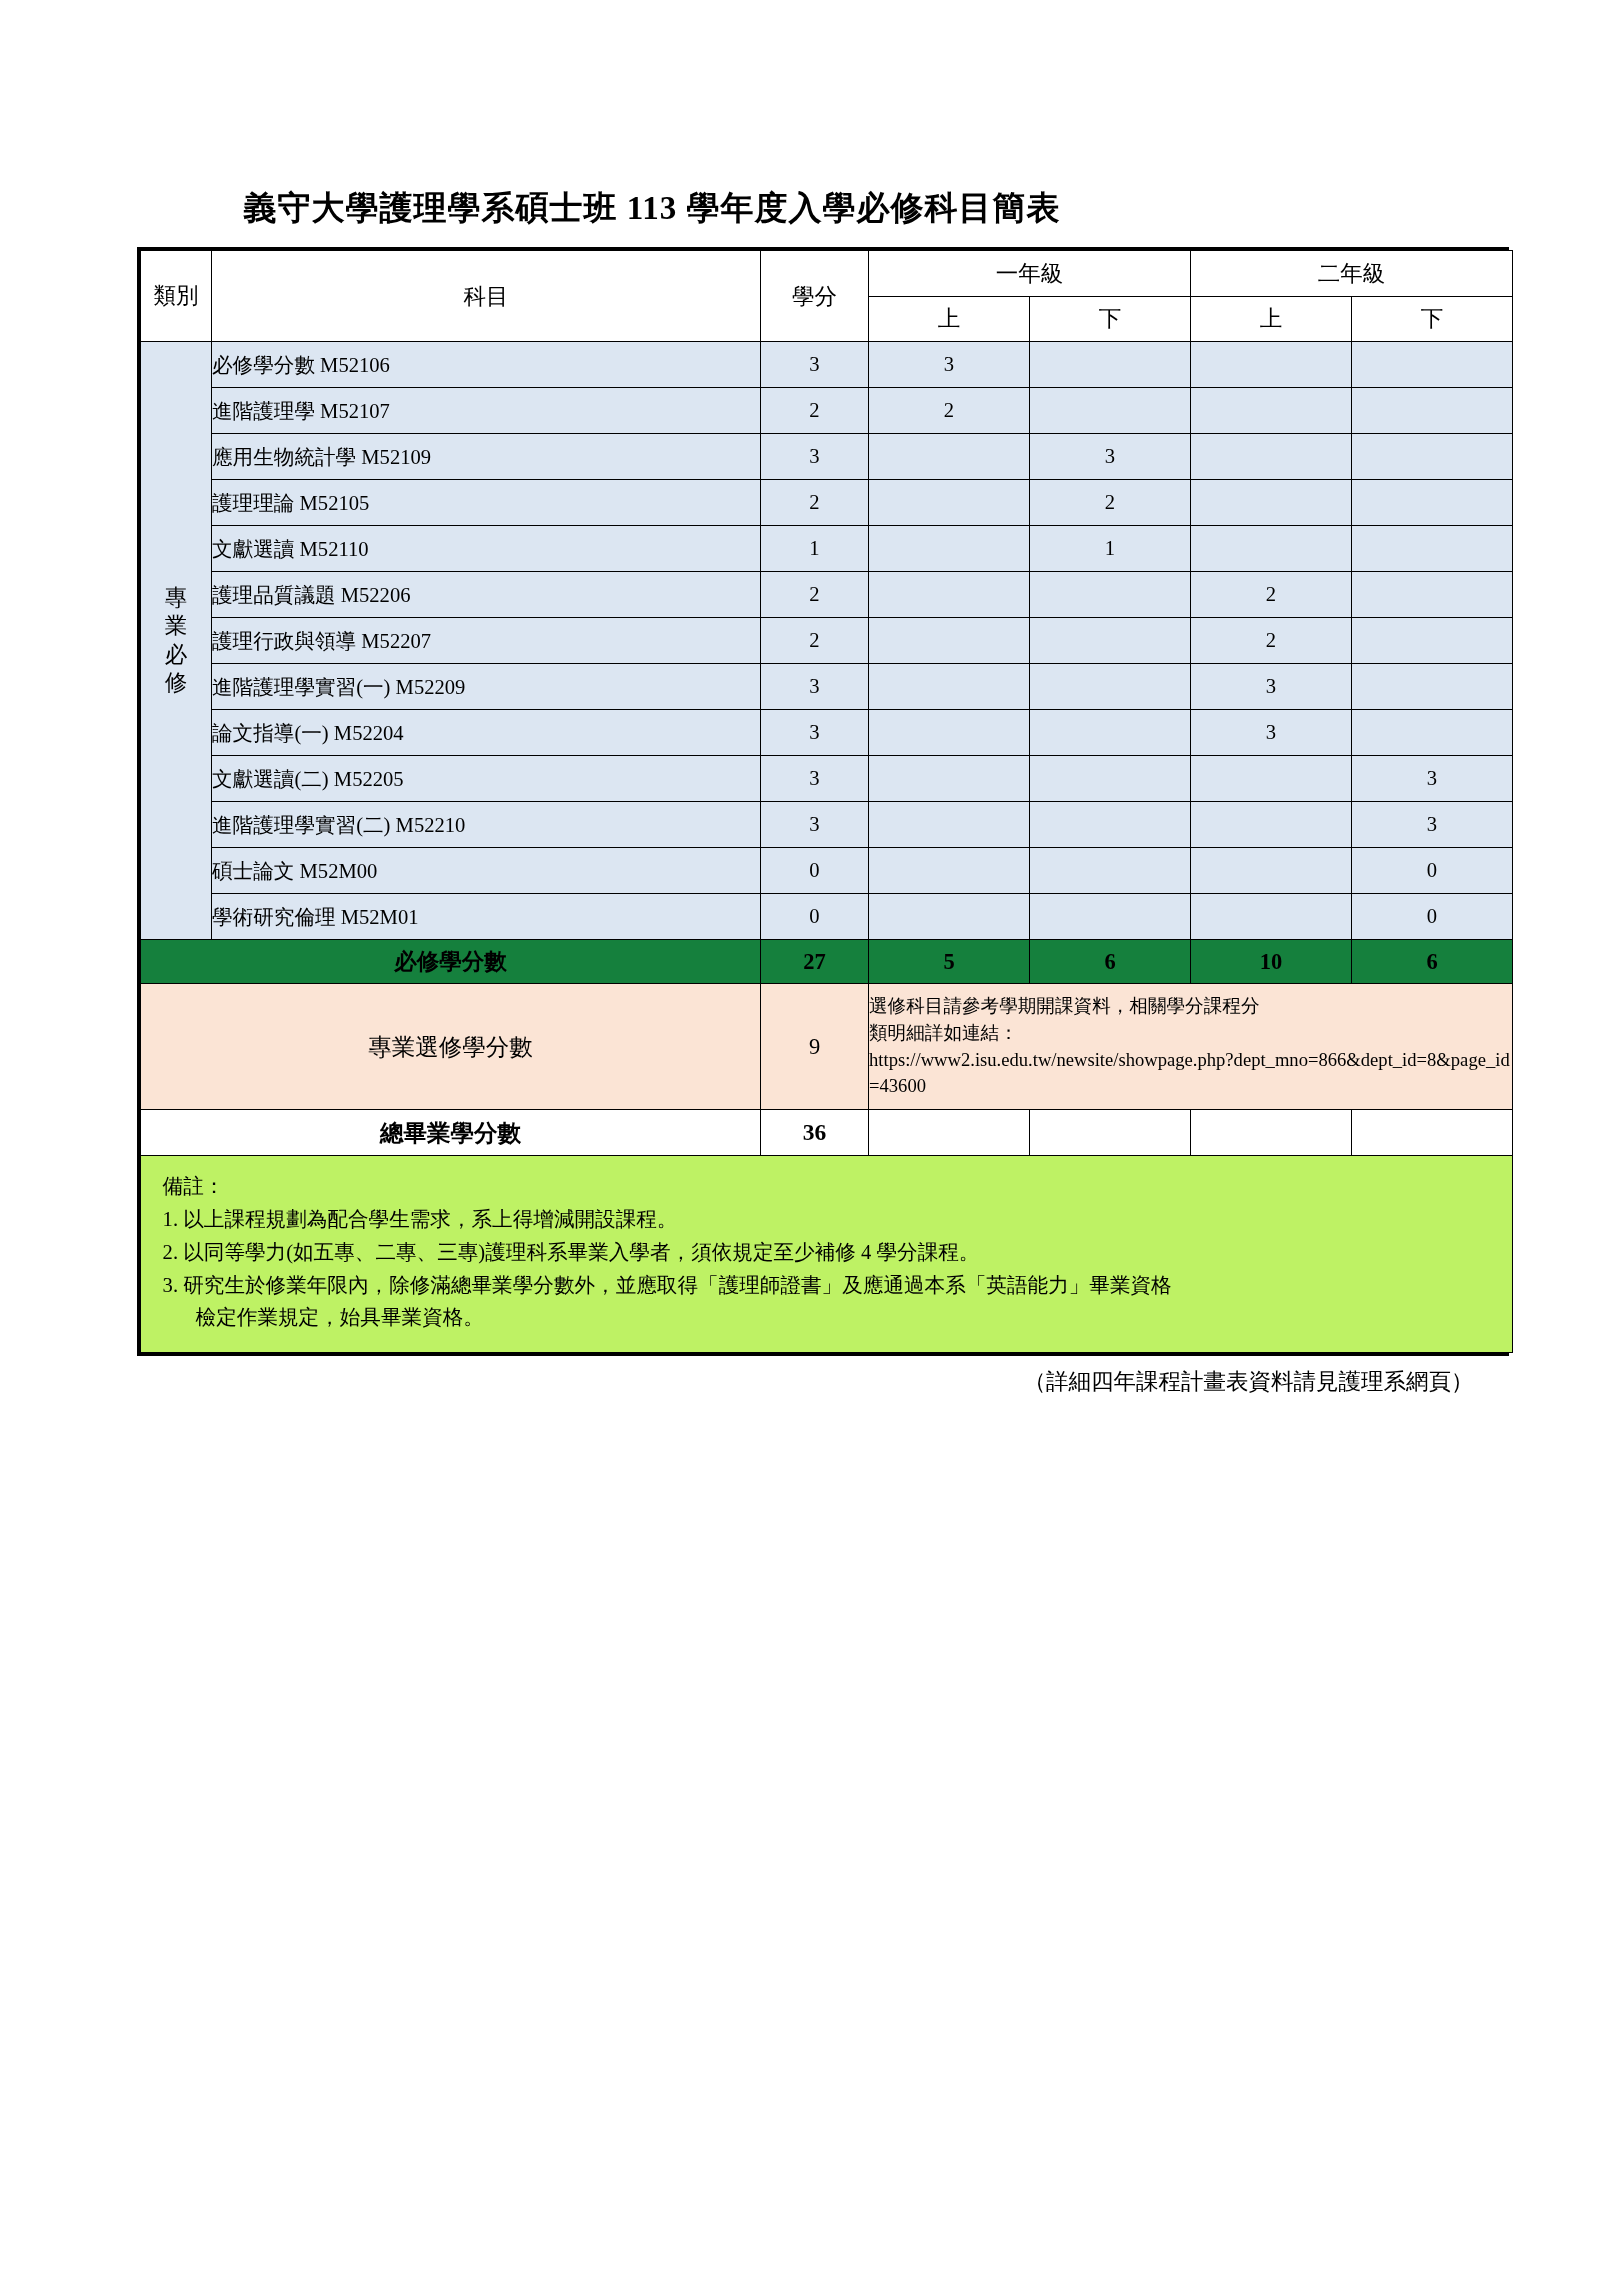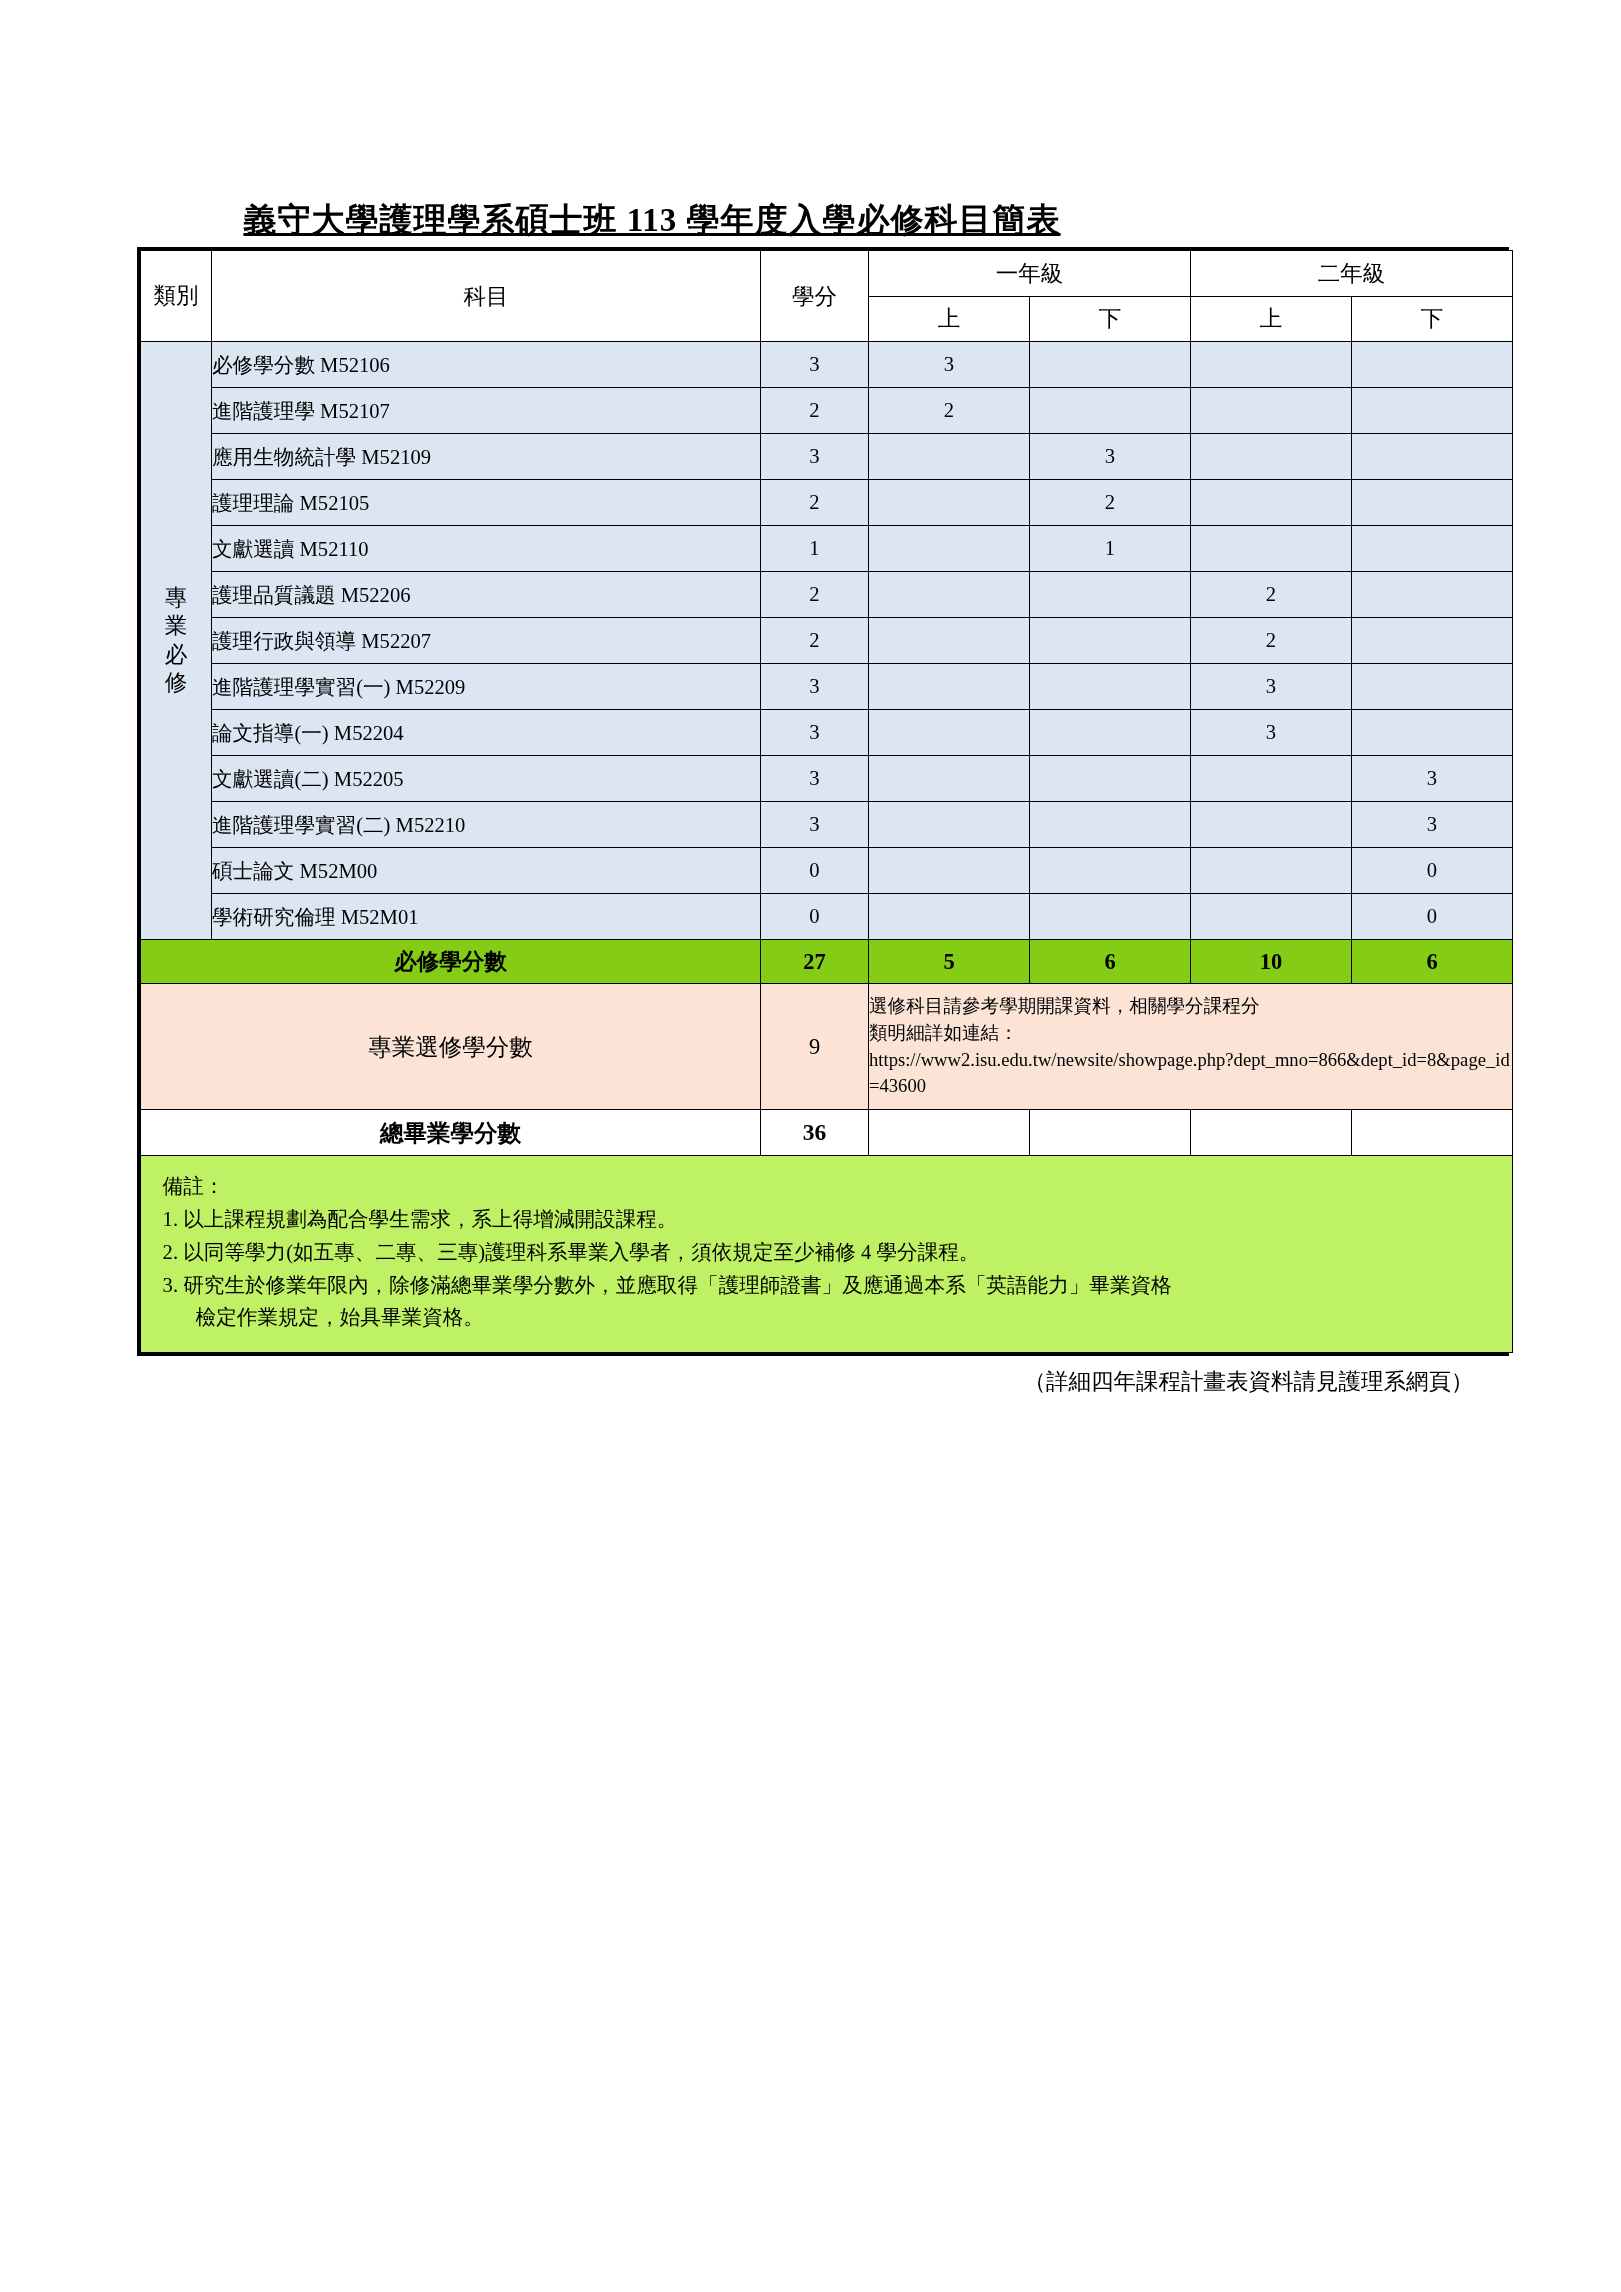--- a/index.html
+++ b/index.html
@@ -13,22 +13,21 @@
     font-family: "Liberation Serif", "DejaVu Serif", serif;
     color: #000000;
     position: relative;
     overflow: hidden;
   }
   .page {
     position: relative;
     width: 1304px;
     height: 2293px;
     box-sizing: border-box;
-    padding: 12px;
-    text-decoration: underline;
+    padding: 0;
   }
   .doc-title {
     text-align: center;
     font-size: 33px;
     font-weight: bold;
     letter-spacing: 1px;
     margin: 0;
     padding: 186px 0 13.7px 0;
     font-family: "Liberation Serif", "DejaVu Serif", serif;
   }
@@ -94,21 +93,21 @@
     font-size: 20.6px;
   }
   td.num {
     text-align: center;
     font-size: 20.6px;
     font-weight: bold;
   }
 
   tr.sumrow td {
     height: 43px;
-    background: #84cc16;
+    background: #15803d;
     font-weight: bold;
     font-size: 22.5px;
     text-align: center;
   }
   tr.electiverow td {
     background: #fbe4d5;
     height: 125px;
   }
   td.elective-label {
     text-align: center;

